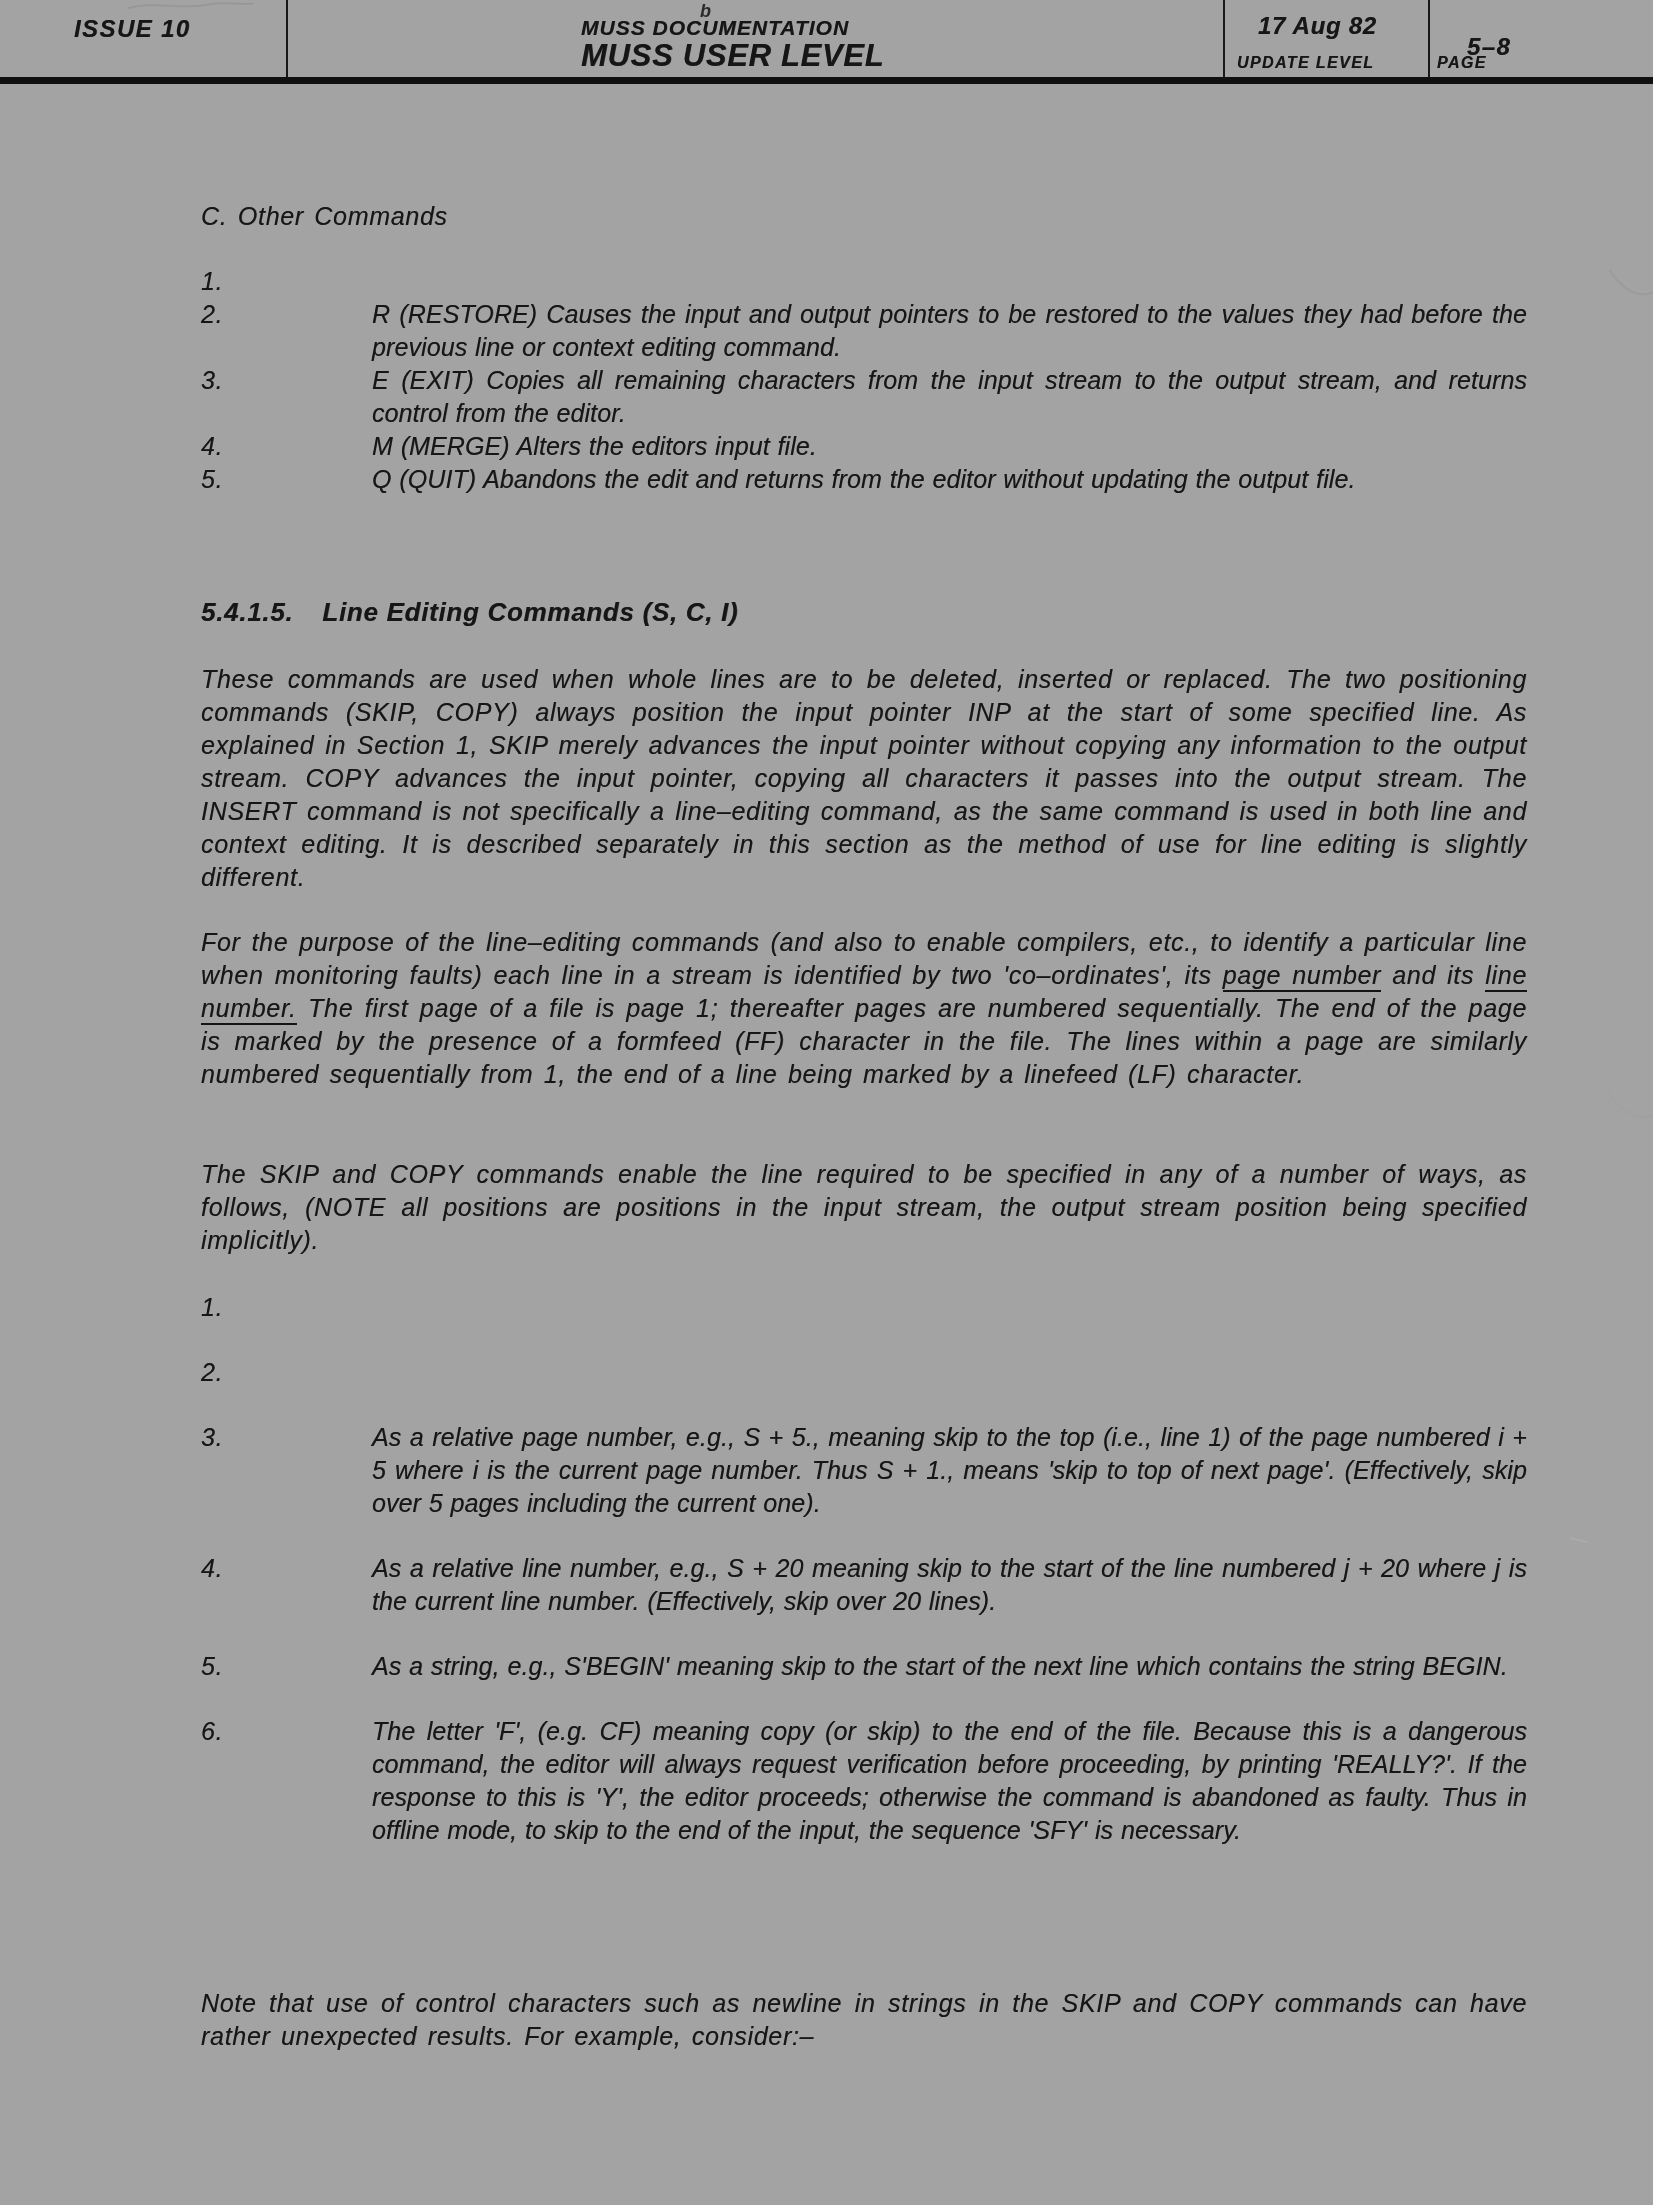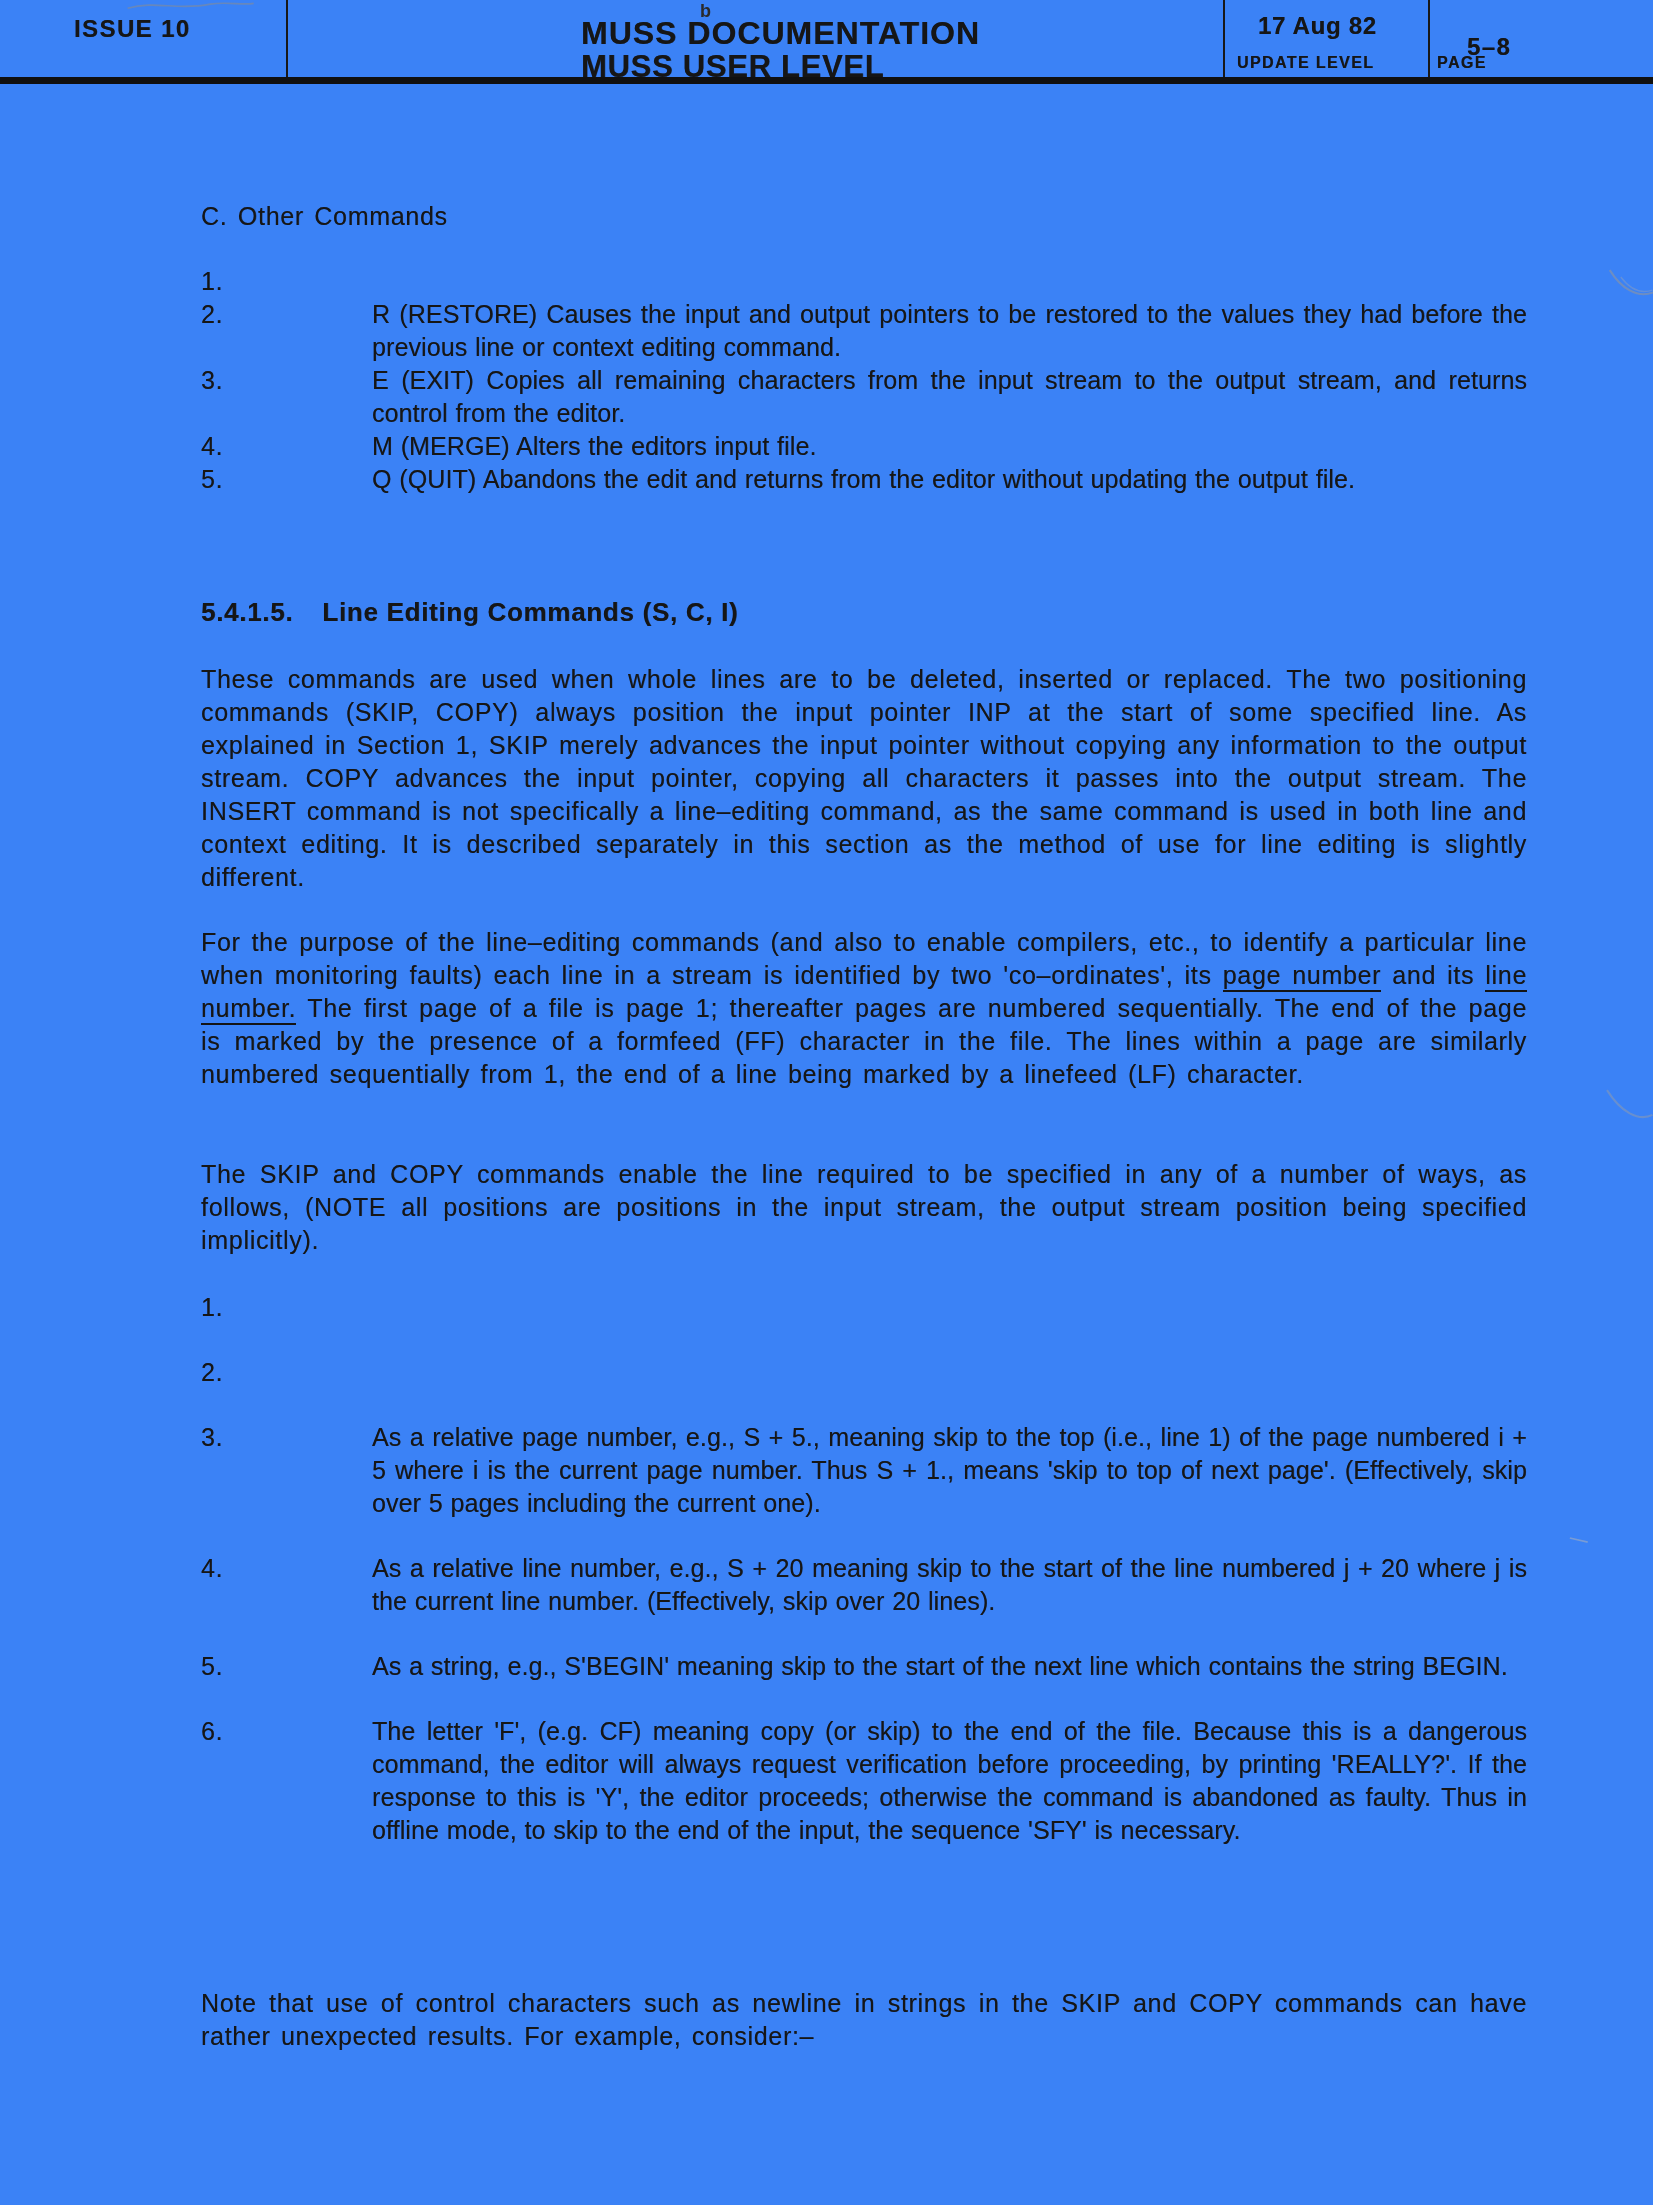--- a/index.html
+++ b/index.html
@@ -1,33 +1,34 @@
 <!DOCTYPE html>
 <html style="font-size:11px"><head>
 <meta charset="utf-8">
 <style>
   html,body{margin:0;padding:0;background:#e8e8e4;}
   .page{
     position:relative;
     width:1654px;height:2205px;
-    background:#3b82f6;
+    background:#a3a3a3;
     font-family:"Liberation Sans",sans-serif;
     color:#161616;
     overflow:hidden;
+    font-style:italic;
   }
   
   .hdr-vrule{position:absolute;top:0;width:2.1px;height:77px;background:#181818;}
   .hdr-rule{position:absolute;left:0;top:77px;width:1654px;height:6.9px;background:#101010;}
   .hdr-issue{
     position:absolute;left:74px;top:15px;
     font-size:24px;font-weight:700;letter-spacing:1.4px;
     text-shadow:0.3px 0.3px 0 rgba(10,10,10,.6);
   }
   .hdr-center{position:absolute;left:581px;top:16.5px;line-height:1;}
-  .hdr-center .t1{font-size:32px;font-weight:700;letter-spacing:1px;text-shadow:0.3px 0.3px 0 rgba(10,10,10,.6);}
+  .hdr-center .t1{font-size:21px;font-weight:700;letter-spacing:1px;text-shadow:0.3px 0.3px 0 rgba(10,10,10,.6);}
   .hdr-center .t2{font-size:31px;font-weight:700;letter-spacing:0.7px;margin-top:2.1px;text-shadow:0.4px 0.4px 0 rgba(10,10,10,.6);}
   .hdr-date{position:absolute;left:1258px;top:12.4px;font-size:24px;font-weight:700;letter-spacing:0.7px;text-shadow:0.3px 0.3px 0 rgba(10,10,10,.6);}
   .hdr-small{position:absolute;font-size:16px;font-weight:700;letter-spacing:1.4px;text-shadow:0.3px 0.3px 0 rgba(10,10,10,.6);}
   .hdr-pagenum{position:absolute;left:1467px;top:33px;font-size:24px;font-weight:700;letter-spacing:1.4px;text-shadow:0.3px 0.3px 0 rgba(10,10,10,.6);}
   .stray-b{position:absolute;left:700px;top:1.4px;font-size:18px;font-weight:700;color:#2a2a2a;}
 
   
   .btxt{
     font-size:25px;line-height:33px;
     letter-spacing:0.7px;word-spacing:2.8px;

